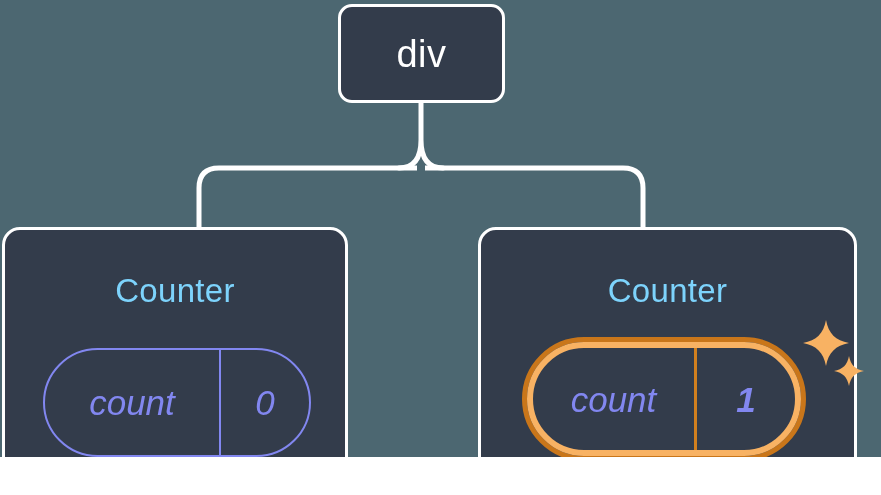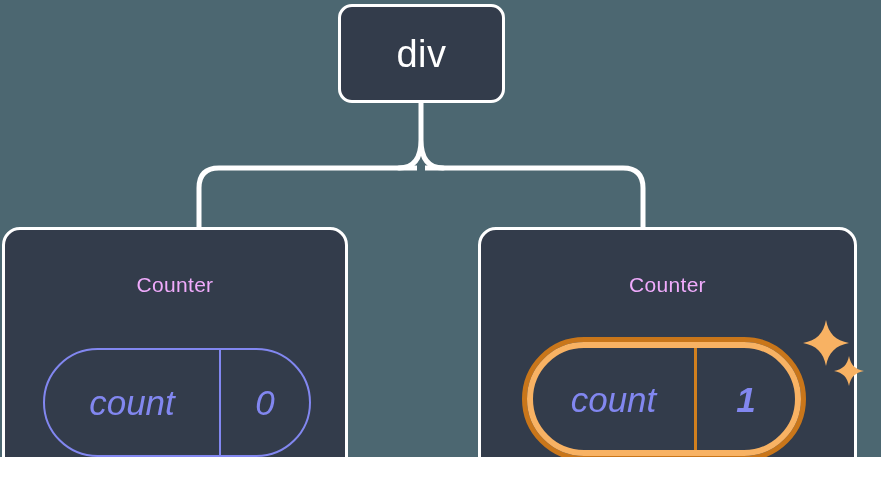--- a/index.html
+++ b/index.html
@@ -75,22 +75,22 @@
     width: 379px;
     height: 268px;
   }
 
   .child-title {
     position: absolute;
     left: 0;
     right: 0;
     top: 44px;
     text-align: center;
-    color: #f0abfc;
-    font-size: 21px;
+    color: #7dd3fc;
+    font-size: 33px;
     font-weight: 300;
     letter-spacing: 0.3px;
     line-height: 1;
   }
 
   
   .pill {
     position: absolute;
     box-sizing: border-box;
     display: flex;

